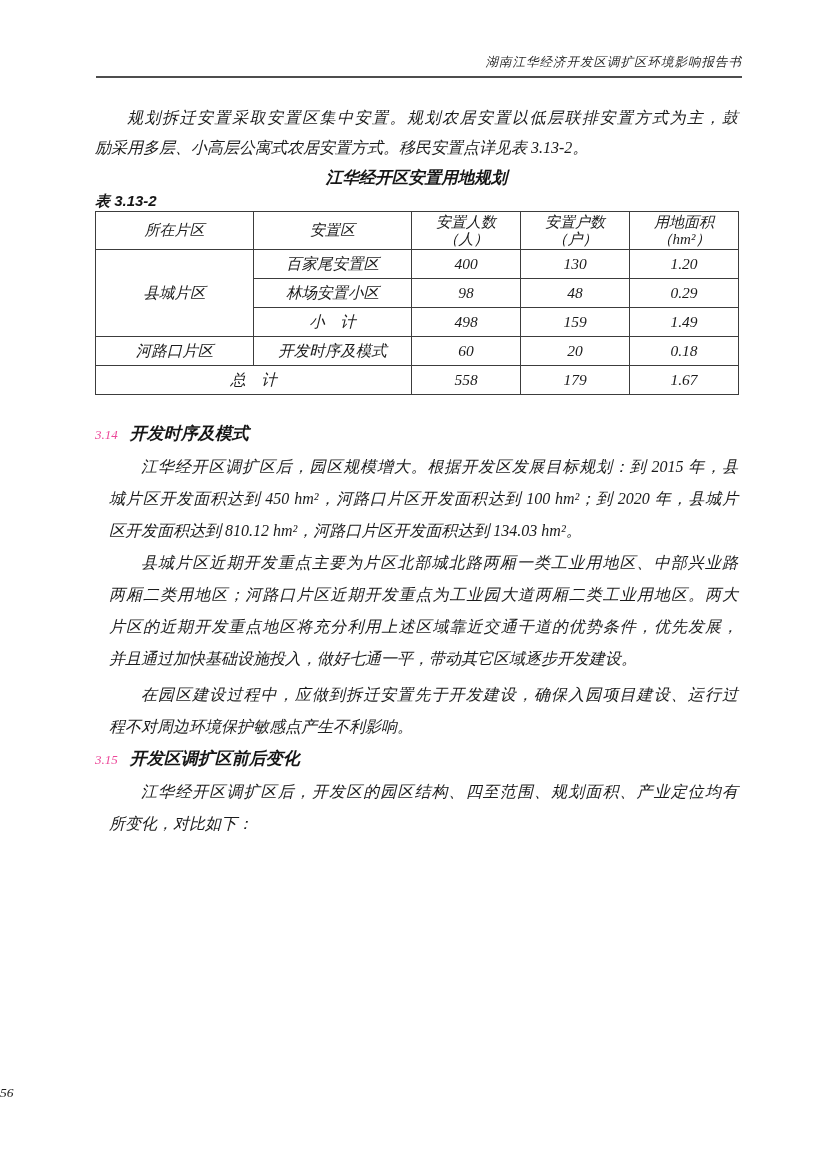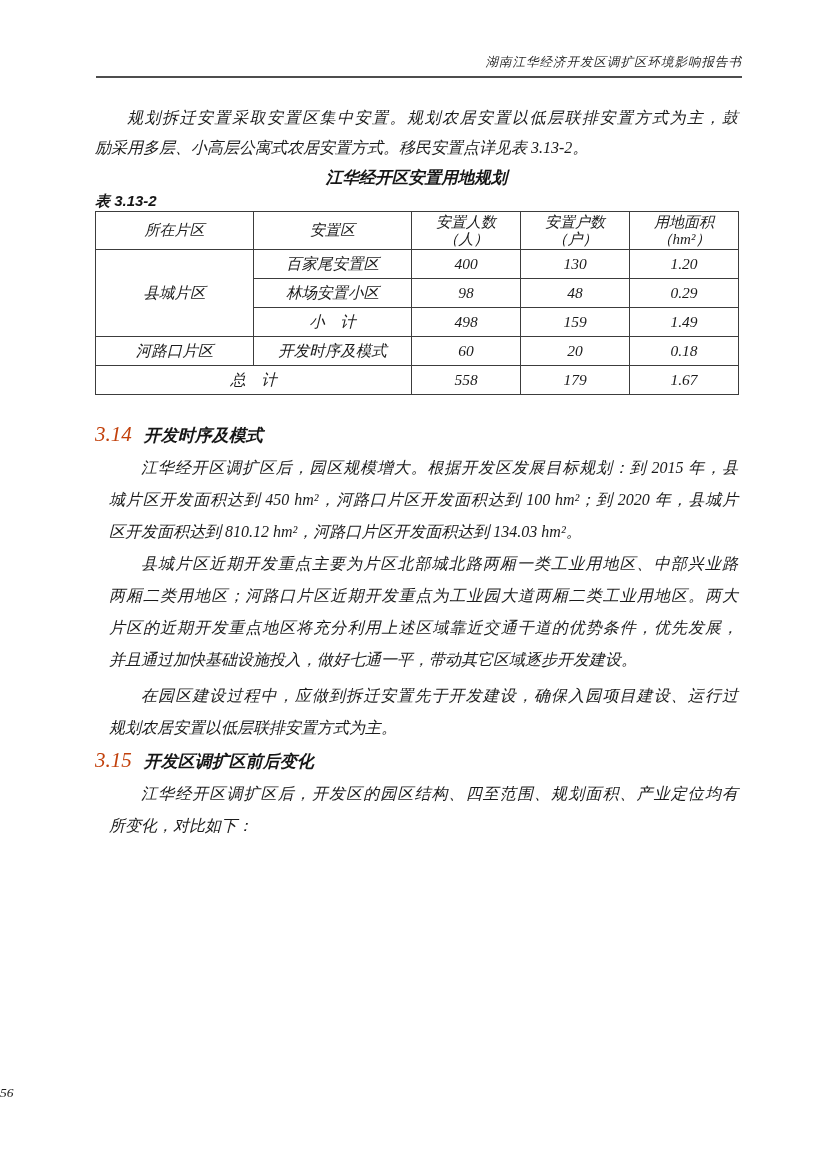--- a/index.html
+++ b/index.html
@@ -83,23 +83,23 @@
     height: 28px;
     font-size: 15.5px;
   }
   .heading {
     margin-top: 23px;
     line-height: 32px;
     white-space: nowrap;
   }
   .h315 { margin-top: 0; }
   .hnum {
-    font-size: 21px;
+    font-size: 13px;
     font-family: "Liberation Serif", serif;
-    color: #c2410c;
+    color: #ec4899;
   }
   .htxt {
     margin-left: 12px;
     font-family: "Liberation Sans", sans-serif;
     font-weight: bold;
     font-size: 17px;
     color: #161616;
   }
   .p3 { margin-top: 4px; }
   .page-num {
@@ -203,21 +203,21 @@
 
     <div class="para">
       <div class="bl b32 jl ind">县城片区近期开发重点主要为片区北部城北路两厢一类工业用地区、中部兴业路</div>
       <div class="bl b32 jl">两厢二类用地区；河路口片区近期开发重点为工业园大道两厢二类工业用地区。两大</div>
       <div class="bl b32 jl">片区的近期开发重点地区将充分利用上述区域靠近交通干道的优势条件，优先发展，</div>
       <div class="bl b32 ll">并且通过加快基础设施投入，做好七通一平，带动其它区域逐步开发建设。</div>
     </div>
 
     <div class="para p3">
       <div class="bl b32 jl ind">在园区建设过程中，应做到拆迁安置先于开发建设，确保入园项目建设、运行过</div>
-      <div class="bl b32 ll">规划农居安置以低层联排安置方式为主。</div>
+      <div class="bl b32 ll">程不对周边环境保护敏感点产生不利影响。</div>
     </div>
 
     <div class="heading h315">
       <span class="hnum">3.15</span><span class="htxt">开发区调扩区前后变化</span>
     </div>
 
     <div class="para">
       <div class="bl b32 jl ind">江华经开区调扩区后，开发区的园区结构、四至范围、规划面积、产业定位均有</div>
       <div class="bl b32 ll">所变化，对比如下：</div>
     </div>

